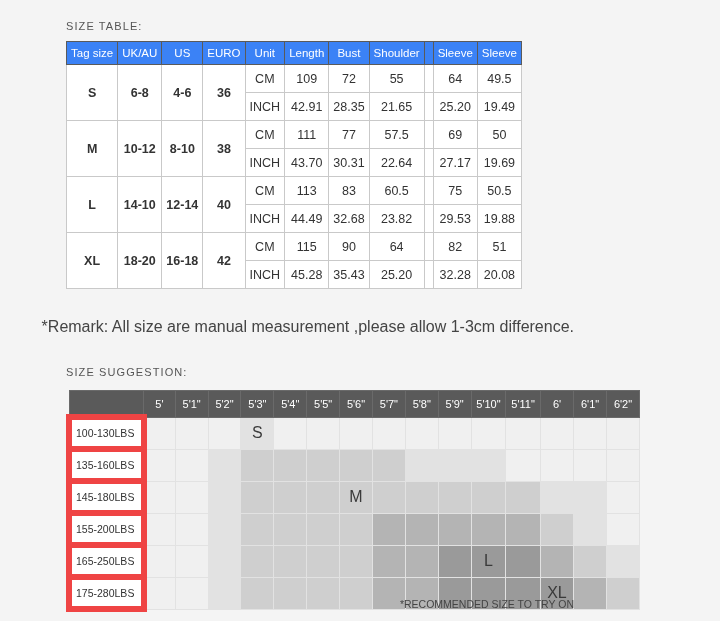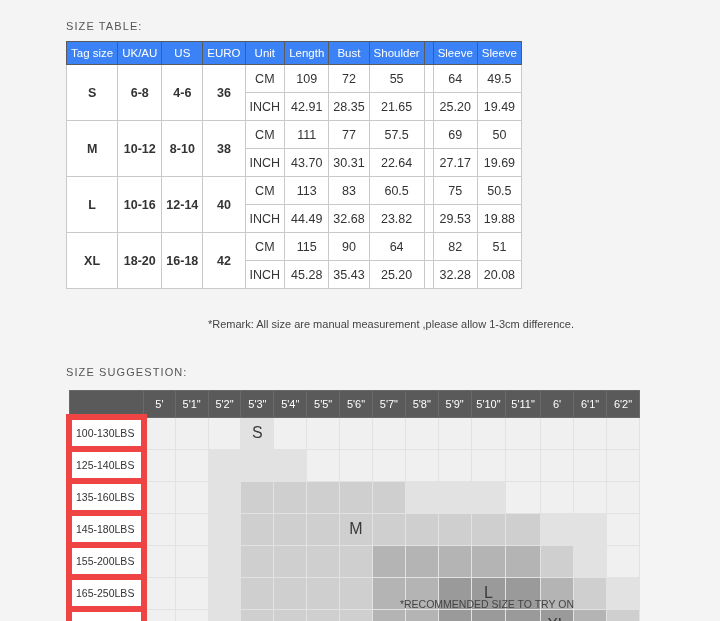--- a/index.html
+++ b/index.html
@@ -68,21 +68,21 @@
   }
   td.unit {
     font-size: 11.5px;
   }
   td.blankcol { }
 
   .remark {
     position: absolute;
     right: 66px;
     top: 318px;
-    font-size: 11px;
+    font-size: 16px;
     color: #444;
     text-align: right;
     white-space: nowrap;
     margin-left: 32px;
   }
 
   
   #suggestion-wrap {
     position: absolute;
     left: 66px;
@@ -215,21 +215,21 @@
           <td>43.70</td>
           <td>30.31</td>
           <td>22.64</td>
           <td class="blankcol"></td>
           <td>27.17</td>
           <td>19.69</td>
         </tr>
 
         <tr>
           <td class="tagsize" rowspan="2">L</td>
-          <td class="szval" rowspan="2">10-16</td>
+          <td class="szval" rowspan="2">14-10</td>
           <td class="szval" rowspan="2">12-14</td>
           <td class="szval" rowspan="2">40</td>
           <td class="unit">CM</td>
           <td>113</td>
           <td>83</td>
           <td>60.5</td>
           <td class="blankcol"></td>
           <td>75</td>
           <td>50.5</td>
         </tr>
@@ -308,38 +308,20 @@
             <td class="s0"></td>
             <td class="s0"></td>
             <td class="s0"></td>
             <td class="s0"></td>
             <td class="s0"></td>
             <td class="s0"></td>
             <td class="s0"></td>
             <td class="s0"></td>
           </tr>
           <tr>
-            <th class="rowhdr">125-140LBS</th>
-            <td class="s0"></td>
-            <td class="s0"></td>
-            <td class="s1"></td>
-            <td class="s1"></td>
-            <td class="s1"></td>
-            <td class="s0"></td>
-            <td class="s0"></td>
-            <td class="s0"></td>
-            <td class="s0"></td>
-            <td class="s0"></td>
-            <td class="s0"></td>
-            <td class="s0"></td>
-            <td class="s0"></td>
-            <td class="s0"></td>
-            <td class="s0"></td>
-          </tr>
-          <tr>
             <th class="rowhdr">135-160LBS</th>
             <td class="s0"></td>
             <td class="s0"></td>
             <td class="s1"></td>
             <td class="s2"></td>
             <td class="s2"></td>
             <td class="s2"></td>
             <td class="s2"></td>
             <td class="s2"></td>
             <td class="s1"></td>

